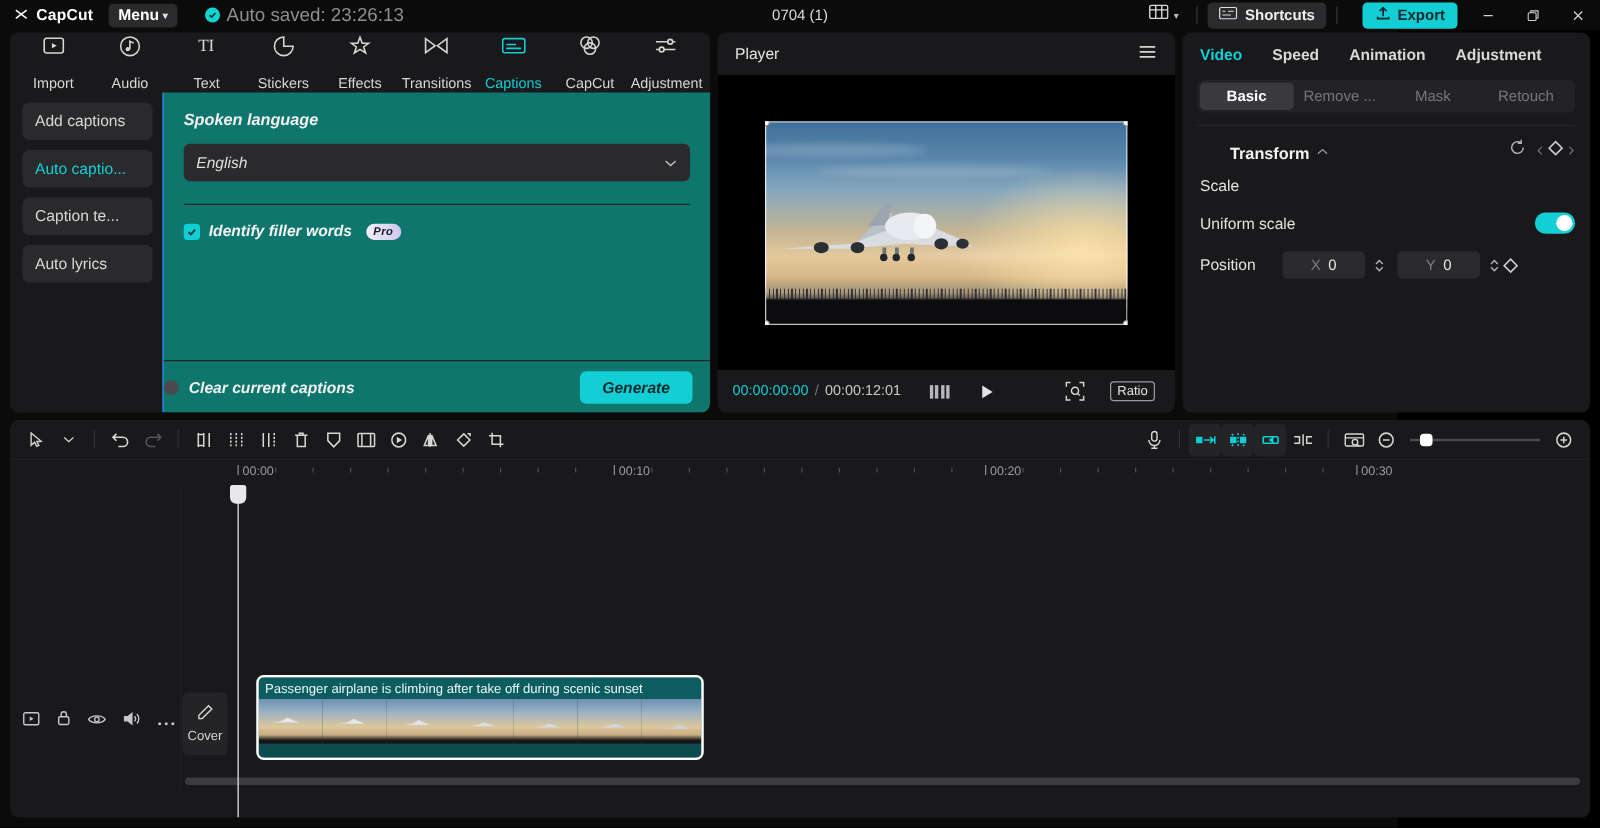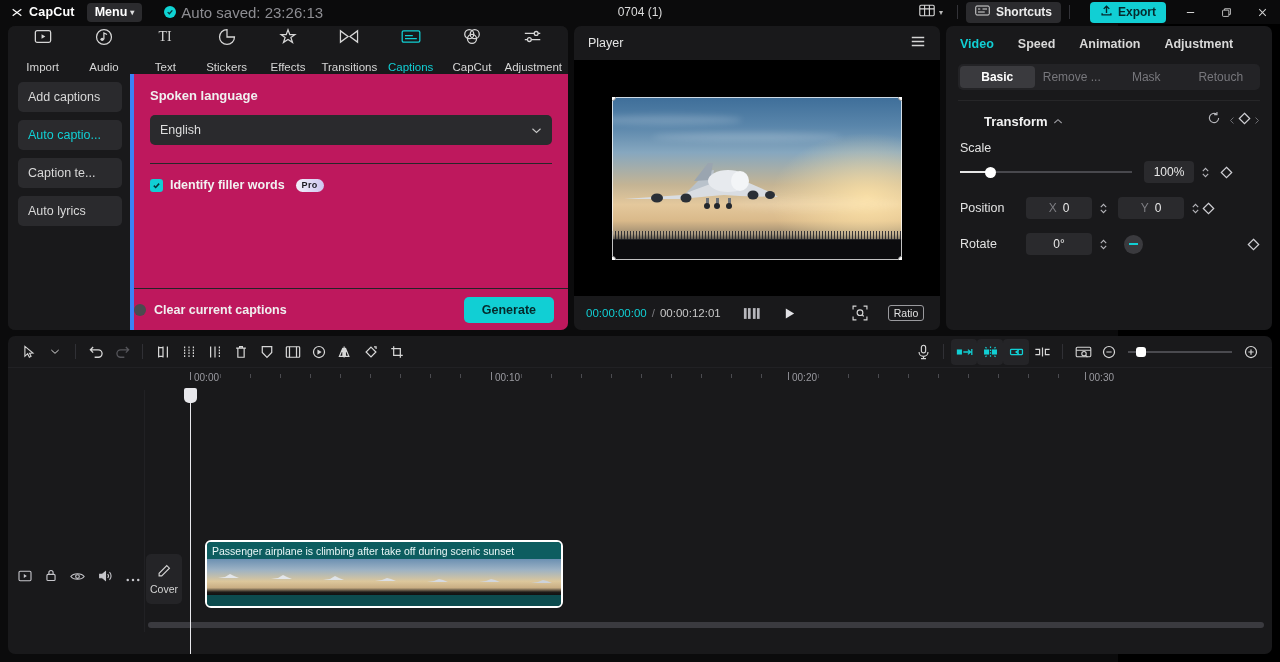--- a/index.html
+++ b/index.html
@@ -86,22 +86,23 @@
     width: 122px; padding: 8px 8px 0 10px; display: flex; flex-direction: column; gap: 8px;
     background: #19191b;
   }
   .sub-item {
     height: 30px; border-radius: 5px; background: #2a2a2d; display: flex;
     align-items: center; padding: 0 10px; font-size: 12.5px; color: #d8d8d8;
     cursor: pointer; white-space: nowrap; overflow: hidden;
   }
   .sub-item.active { color: #11cfd4; }
   .content-area {
-    flex: 1; background: #be185d; position: relative; border-left: 4px solid #3b82f6;
+    flex: 1; background: #0f766e; position: relative; border-left: 1px solid #3b82f6;
     padding: 14px 16px 0 16px;
+    font-style: italic;
   }
   .field-label { font-size: 13px; font-weight: bold; color: #f0f0f0; margin-bottom: 12px; }
   .select-box {
     height: 30px; background: #2a2a2d; border-radius: 5px; display: flex;
     align-items: center; justify-content: space-between; padding: 0 10px;
     font-size: 12.5px; color: #dedede; cursor: pointer;
   }
   .hr { height: 1px; background: #272729; margin: 18px 0 14px 0; }
   .cb-row { display: flex; align-items: center; gap: 7px; }
   .cb {
@@ -661,41 +662,27 @@
                   <path d="M2 1 L6 5 L2 9"></path>
                 </svg>
             </span>
           </span>
         </span>
       </div>
 
       <div class="row">
         <span class="row-label" style="width:auto;">Scale</span>
       </div>
-      <div class="row" style="margin-top:6px;">
-        <span class="slider">
-          <span class="sl-track"></span>
-          <span class="sl-fill"></span>
-          <span class="sl-knob"></span>
-        </span>
-        <span class="num-box" style="margin-left:12px;min-width:50px;">
-          <span>100%</span>
-        </span>
-        <span class="stepper">
-          <svg viewBox="0 0 10 14" width="9" height="13" fill="none" stroke="#b5b5ba" stroke-width="1.2">
-              <path d="M2 5.6 L5 2.4 L8 5.6 M2 8.4 L5 11.6 L8 8.4"></path>
-            </svg>
-        </span>
-        <span class="kf-group" style="margin-left:8px;">
-          <svg viewBox="0 0 14 14" width="13" height="13" fill="none" stroke="#cfcfd4" stroke-width="1.3">
-              <path d="M7 1.4 L12.6 7 L7 12.6 L1.4 7 Z"></path>
-            </svg>
-        </span>
-      </div>
-
+
+      <div class="row" style="margin-top:14px;">
+        <span class="row-label" style="width:auto;">Uniform scale</span>
+        <span class="toggle" style="margin-left:auto;">
+          <span class="knob"></span>
+        </span>
+      </div>
 
       <div class="row" style="margin-top:14px;">
         <span class="row-label">Position</span>
         <span class="num-box" style="min-width:66px;">
           <span class="axis-lbl">X</span>
           <span>0</span>
         </span>
         <span class="stepper">
           <svg viewBox="0 0 10 14" width="9" height="13" fill="none" stroke="#b5b5ba" stroke-width="1.2">
               <path d="M2 5.6 L5 2.4 L8 5.6 M2 8.4 L5 11.6 L8 8.4"></path>
@@ -710,39 +697,20 @@
               <path d="M2 5.6 L5 2.4 L8 5.6 M2 8.4 L5 11.6 L8 8.4"></path>
             </svg>
         </span>
         <span class="kf-group">
           <svg viewBox="0 0 14 14" width="13" height="13" fill="none" stroke="#cfcfd4" stroke-width="1.3">
               <path d="M7 1.4 L12.6 7 L7 12.6 L1.4 7 Z"></path>
             </svg>
         </span>
       </div>
 
-      <div class="row" style="margin-top:14px;">
-        <span class="row-label">Rotate</span>
-        <span class="num-box" style="min-width:66px;">
-          <span>0°</span>
-        </span>
-        <span class="stepper">
-          <svg viewBox="0 0 10 14" width="9" height="13" fill="none" stroke="#b5b5ba" stroke-width="1.2">
-              <path d="M2 5.6 L5 2.4 L8 5.6 M2 8.4 L5 11.6 L8 8.4"></path>
-            </svg>
-        </span>
-        <span class="rot-dial" style="margin-left:14px;">
-          <span class="needle"></span>
-        </span>
-        <span class="kf-group" style="margin-left:auto;">
-          <svg viewBox="0 0 14 14" width="13" height="13" fill="none" stroke="#cfcfd4" stroke-width="1.3">
-              <path d="M7 1.4 L12.6 7 L7 12.6 L1.4 7 Z"></path>
-            </svg>
-        </span>
-      </div>
     </div>
   </div>
 
   <div class="timeline">
     <div class="tl-toolbar">
       <span class="tl-ic">
         <svg viewBox="0 0 14 16" width="12" height="14" fill="none" stroke="#d6d6d6" stroke-width="1.3">
             <path d="M2.2 1.4 L2.2 13 L5.4 10 L7.4 14 L9.4 13 L7.6 9.4 L11.6 9.2 Z"></path>
           </svg>
       </span>

